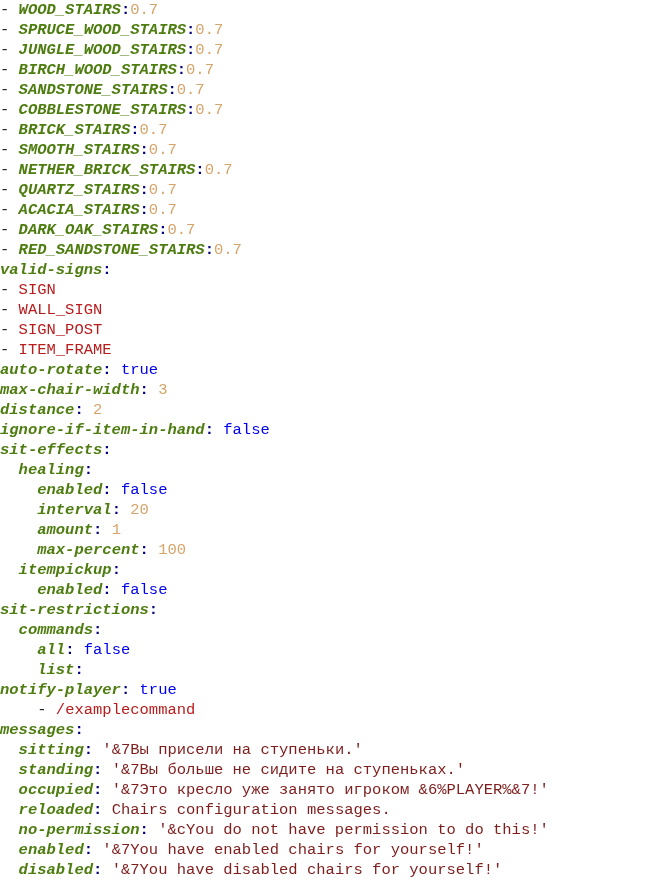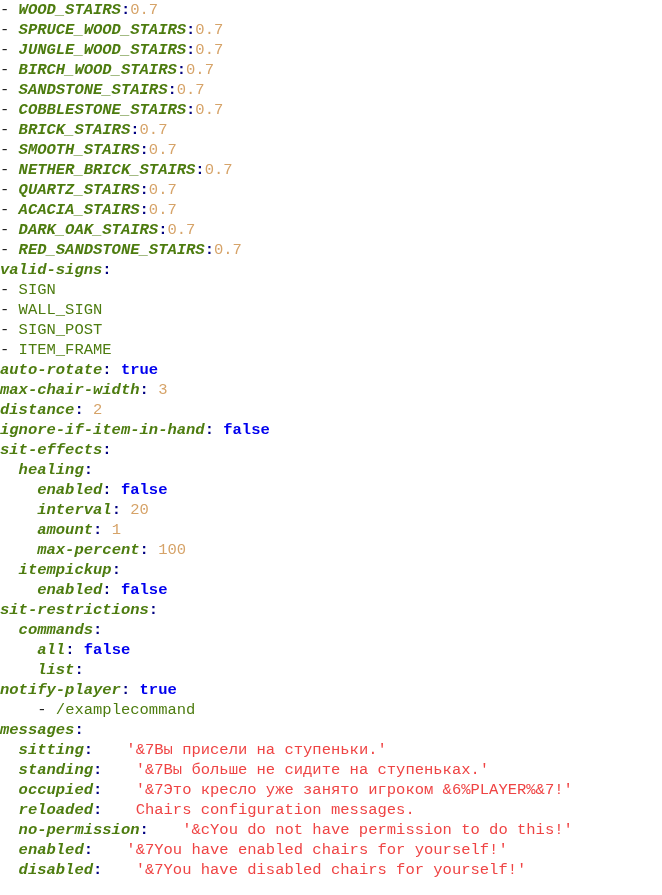--- a/index.html
+++ b/index.html
@@ -24,25 +24,25 @@
     font-size: 15.5px;
     white-space: pre;
     letter-spacing: 0px;
     color: #333333;
   }
   .line > span { white-space: pre; }
 
   
   .k   { color: #4d7c0f; font-weight: bold; font-style: italic; }   
   .p   { color: #000080; font-weight: bold; }   
-  .b   { color: #0000ee; font-weight: bold; }   
+  .b   { color: #0000ee; font-weight: normal; }   
   .n   { color: #d6a368; margin-top: 36px; }                       
-  .s   { color: #ef4444; margin-left: 24px; }                       
+  .s   { color: #7f1d1d; }                       
   .d   { color: #222222; }                       
-  .it  { color: #4d7c0f; }                       
+  .it  { color: #b91c1c; }                       
 </style>
 </head>
 <body>
 
 <div id="code">
     <div class="line"><span class="d">- </span><span class="k">WOOD_STAIRS</span><span class="p">:</span><span class="n">0.7</span></div>
     <div class="line"><span class="d">- </span><span class="k">SPRUCE_WOOD_STAIRS</span><span class="p">:</span><span class="n">0.7</span></div>
     <div class="line"><span class="d">- </span><span class="k">JUNGLE_WOOD_STAIRS</span><span class="p">:</span><span class="n">0.7</span></div>
     <div class="line"><span class="d">- </span><span class="k">BIRCH_WOOD_STAIRS</span><span class="p">:</span><span class="n">0.7</span></div>
     <div class="line"><span class="d">- </span><span class="k">SANDSTONE_STAIRS</span><span class="p">:</span><span class="n">0.7</span></div>

